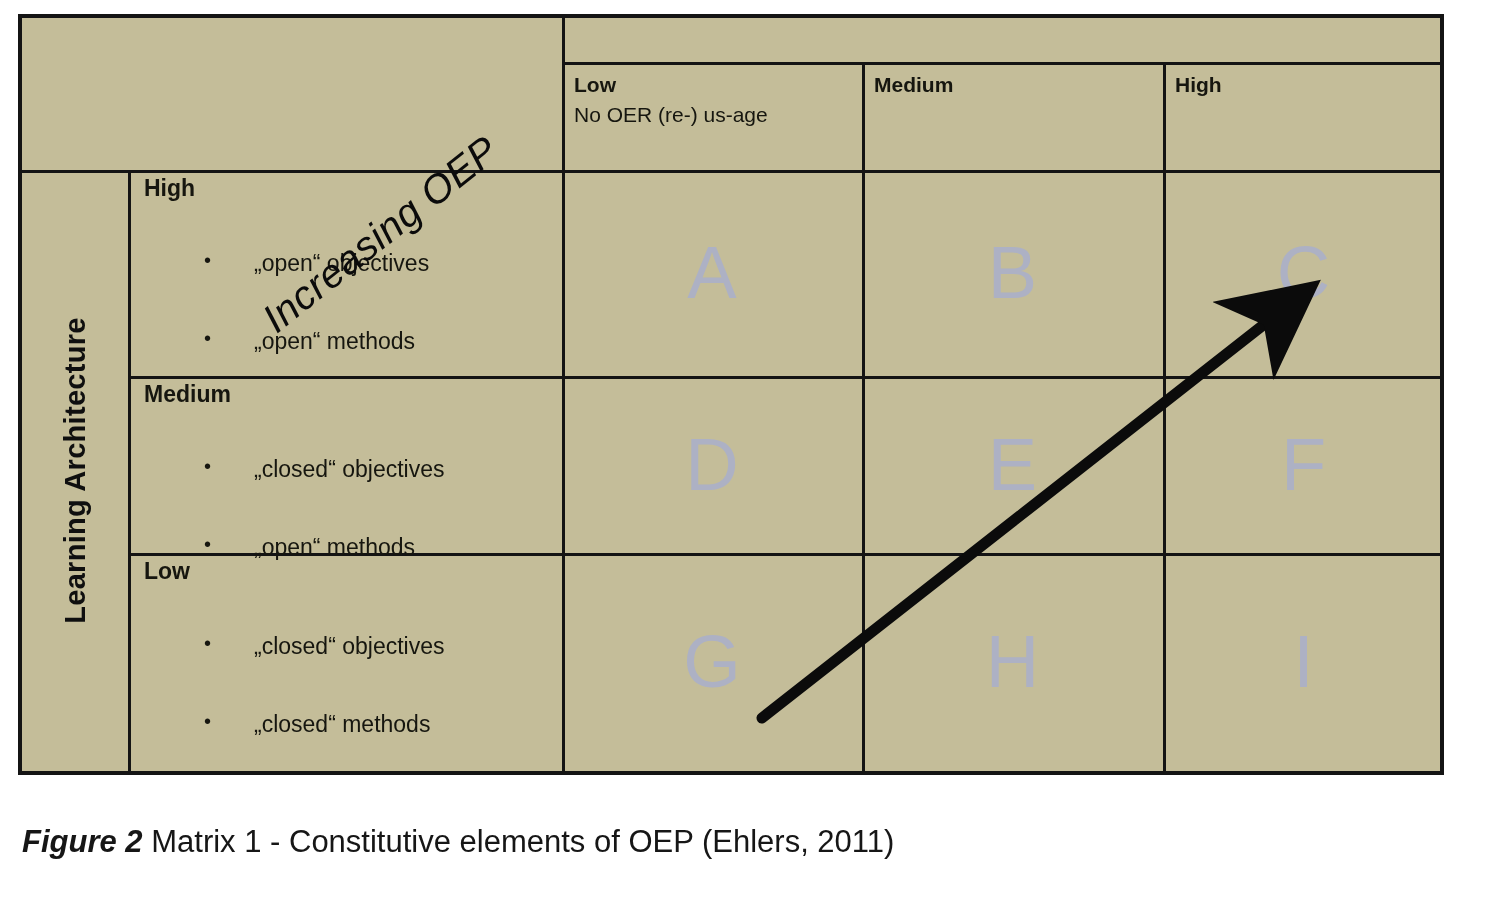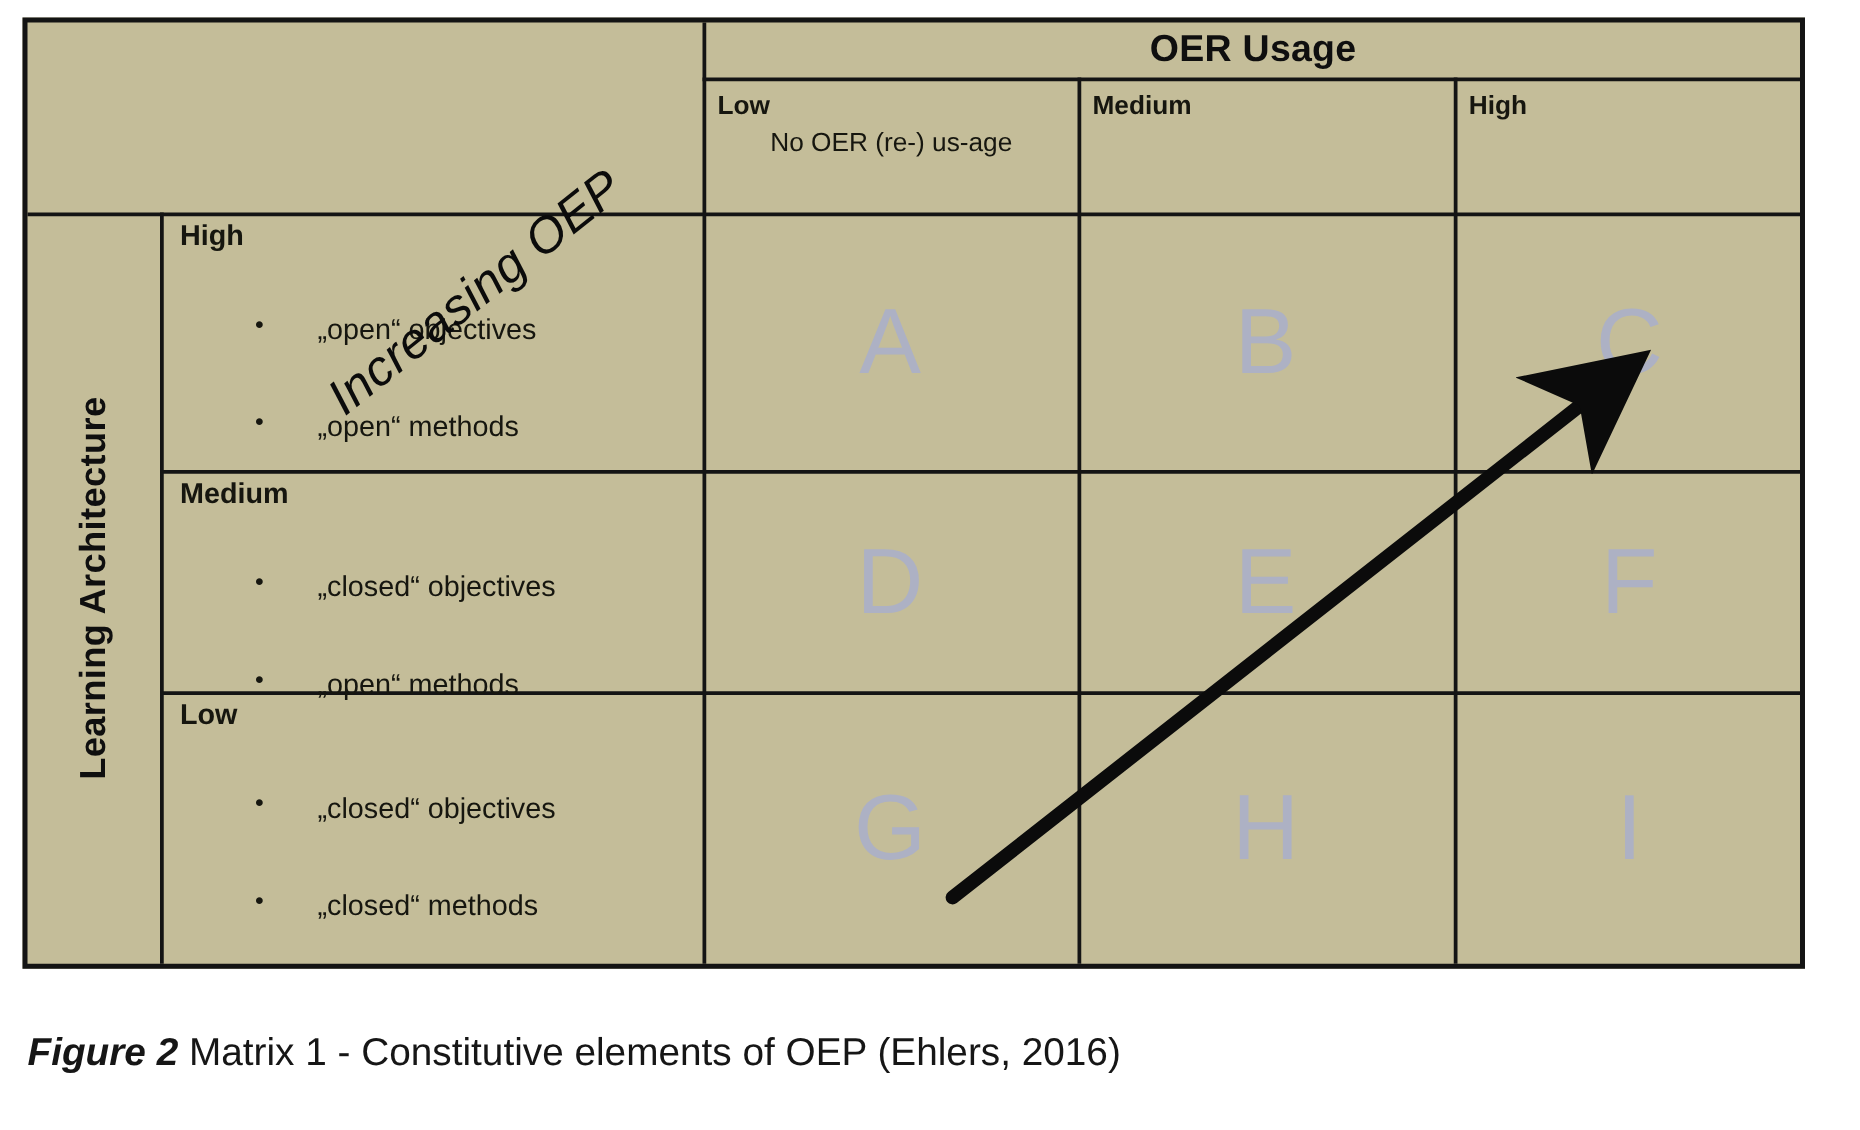--- a/index.html
+++ b/index.html
@@ -60,21 +60,21 @@
     position: absolute;
     top: 47px;
     height: 105px;
     box-sizing: border-box;
     padding: 5px 9px 0 9px;
     font-size: 21px;
     line-height: 1.42;
     color: #16160f;
   }
   .col-head .ch-title { font-weight: bold; display: block; }
-  .col-head .ch-desc  { display: block; text-align: center; }
+  .col-head .ch-desc  { display: block; }
 
   #col-low    { left: 543px;  width: 296px; }
   #col-medium { left: 843px;  width: 298px; }
   #col-high   { left: 1144px; width: 278px; }
 
   
   #axis-label {
     position: absolute;
     left: 0px;
     top: 152px;
@@ -182,21 +182,20 @@
     <div class="vline" style="left:540px; top:0;"></div>
     <div class="vline" style="left:840px; top:44px;"></div>
     <div class="vline" style="left:1141px; top:44px;"></div>
 
     <div class="hline" style="top:44px; left:540px;"></div>
     <div class="hline" style="top:152px; left:0;"></div>
     <div class="hline" style="top:358px; left:106px;"></div>
     <div class="hline" style="top:535px; left:106px;"></div>
   </div>
 
-  <div id="oer-usage-title">OER Usage</div>
 
   <div class="col-head" id="col-low">
     <span class="ch-title">Low</span>
     <span class="ch-desc">No OER (re-) us-age</span>
   </div>
   <div class="col-head" id="col-medium">
     <span class="ch-title">Medium</span>
   </div>
   <div class="col-head" id="col-high">
     <span class="ch-title">High</span>
@@ -250,14 +249,14 @@
         </marker>
       </defs>
       <line x1="740" y1="700" x2="1240" y2="308" stroke="#0b0b0b" stroke-width="11" stroke-linecap="round" marker-end="url(#ah)"></line>
     </svg>
     <div id="arrow-label">Increasing OEP</div>
   </div>
 
 </div>
 
 <div id="caption">
-  <span class="cap-label">Figure 2</span><span class="cap-text"> Matrix 1 - Constitutive elements of OEP (Ehlers, 2016)</span>
+  <span class="cap-label">Figure 2</span><span class="cap-text"> Matrix 1 - Constitutive elements of OEP (Ehlers, 2011)</span>
 </div>
 
 </body></html>

